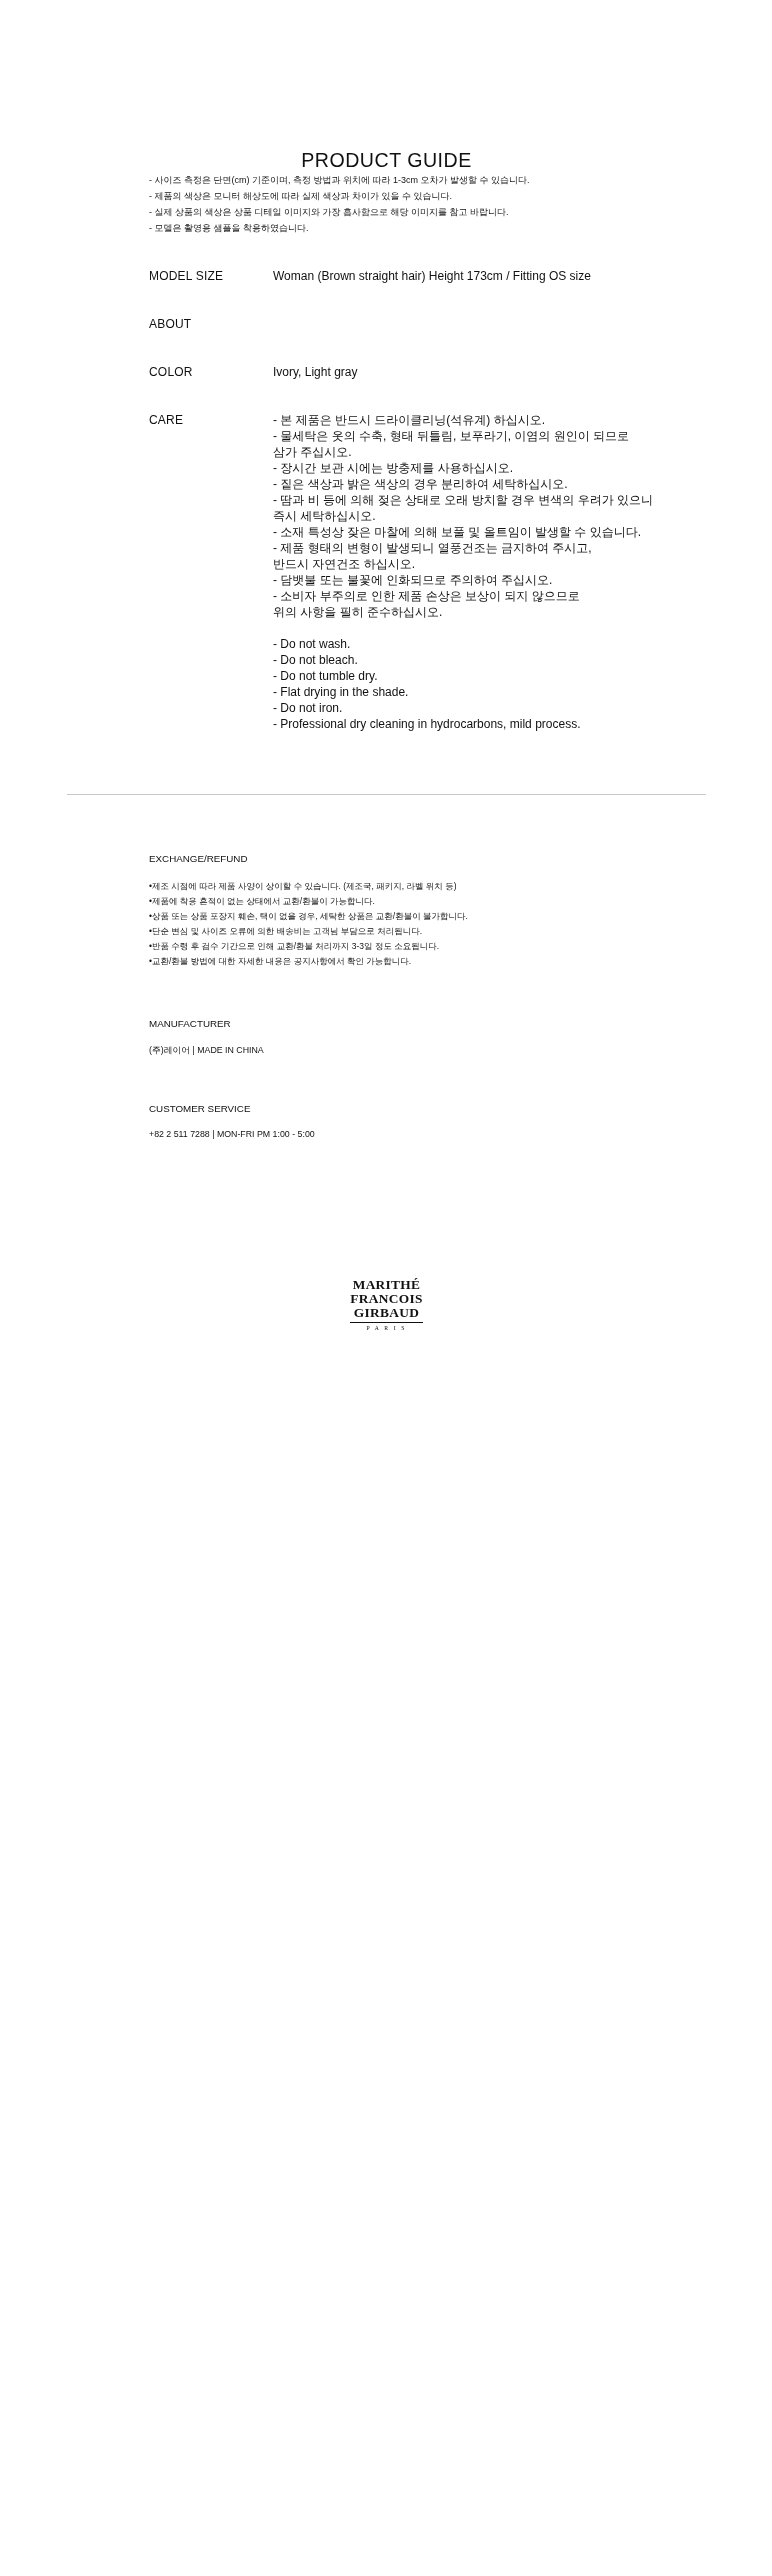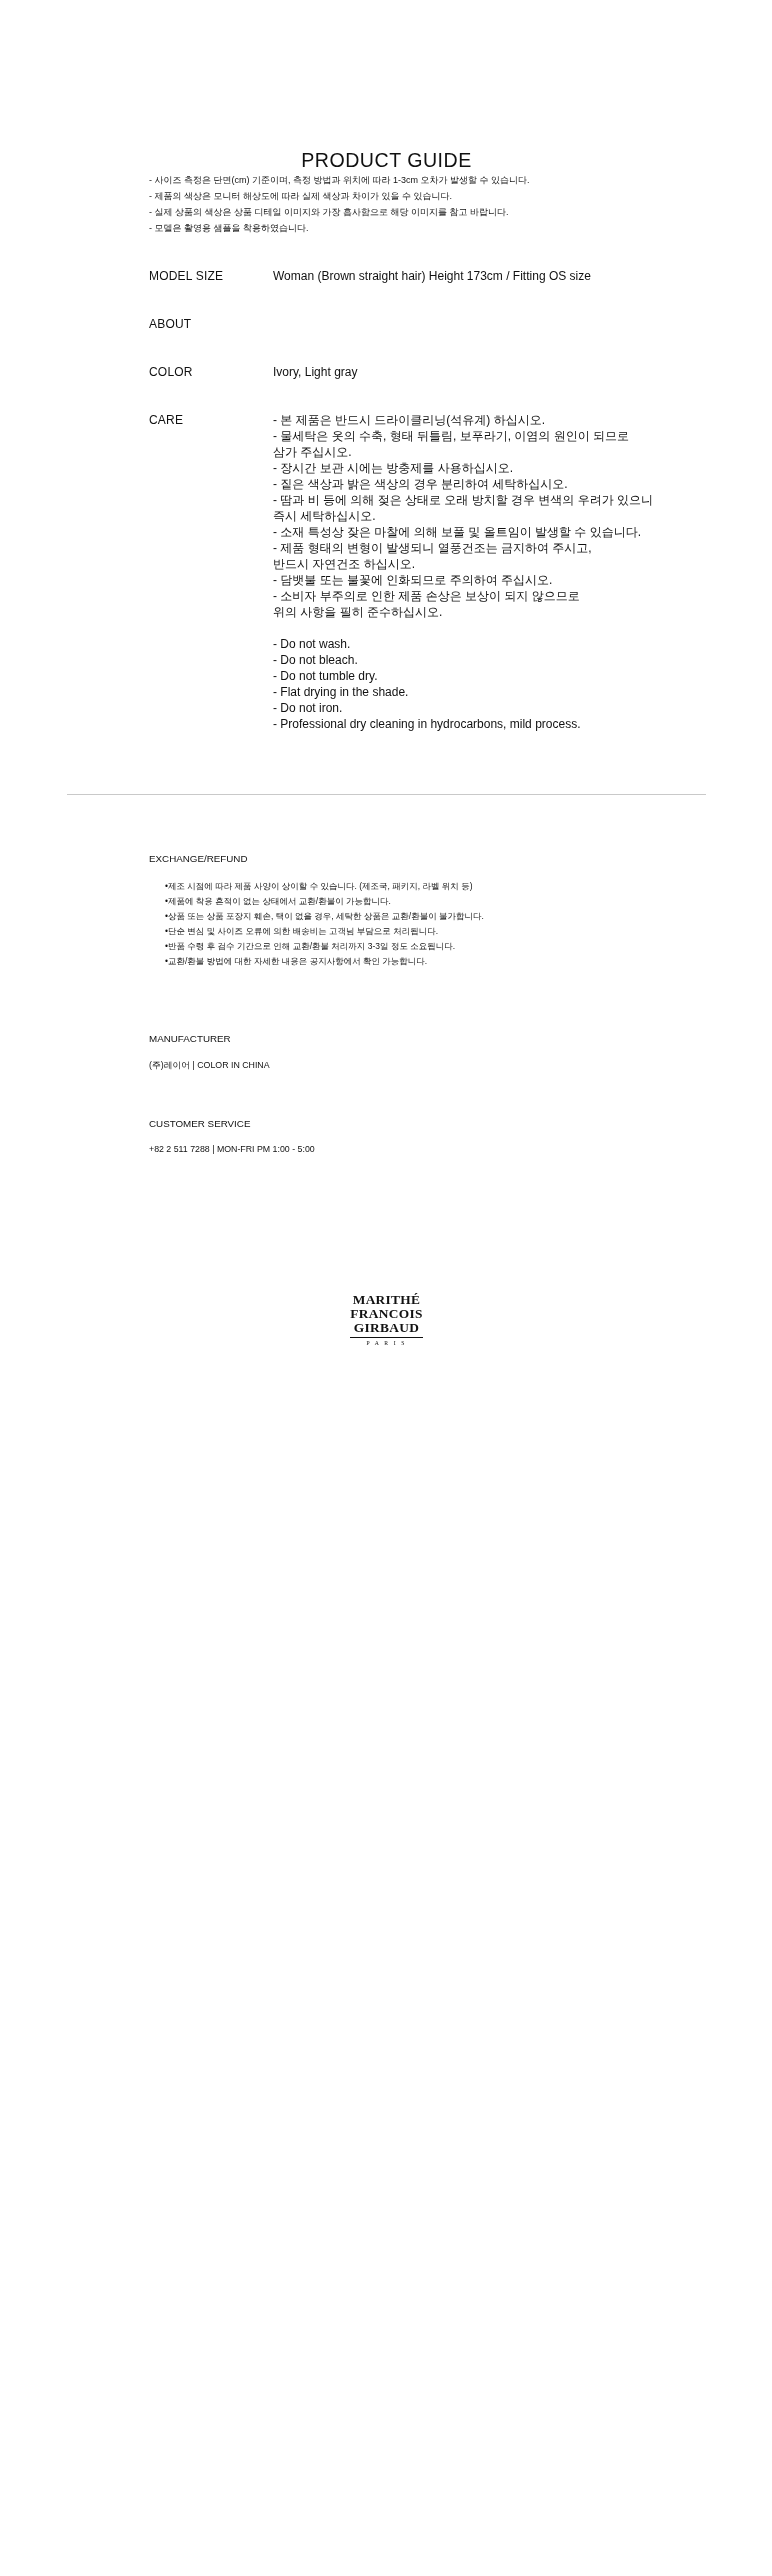--- a/index.html
+++ b/index.html
@@ -127,24 +127,23 @@
     color: #111;
   }
   .block-exchange {
     margin-top: 58px;
   }
   .bullets {
     margin-top: 15.5px;
     font-size: 8.5px;
     line-height: 15px;
     color: #111;
-    margin-left: 16px;
   }
   .block-manufacturer {
-    margin-top: 64px;
+    margin-top: 49px;
   }
   .block-manufacturer .line {
     margin-top: 15.5px;
     font-size: 8.8px;
     color: #111;
   }
   .block-service {
     margin-top: 46px;
   }
   .block-service .line {
@@ -257,21 +256,21 @@
           <div>•제품에 착용 흔적이 없는 상태에서 교환/환불이 가능합니다.</div>
           <div>•상품 또는 상품 포장지 훼손, 택이 없을 경우, 세탁한 상품은 교환/환불이 불가합니다.</div>
           <div>•단순 변심 및 사이즈 오류에 의한 배송비는 고객님 부담으로 처리됩니다.</div>
           <div>•반품 수령 후 검수 기간으로 인해 교환/환불 처리까지 3-3일 정도 소요됩니다.</div>
           <div>•교환/환불 방법에 대한 자세한 내용은 공지사항에서 확인 가능합니다.</div>
         </div>
       </div>
 
       <div class="block-manufacturer">
         <h3>MANUFACTURER</h3>
-        <div class="line">(주)레이어 | COLOR IN CHINA</div>
+        <div class="line">(주)레이어 | MADE IN CHINA</div>
       </div>
 
       <div class="block-service">
         <h3>CUSTOMER SERVICE</h3>
         <div class="line">+82 2 511 7288 | MON-FRI PM 1:00 - 5:00</div>
       </div>
 
     </div>
 
     <div class="logo-wrap">

